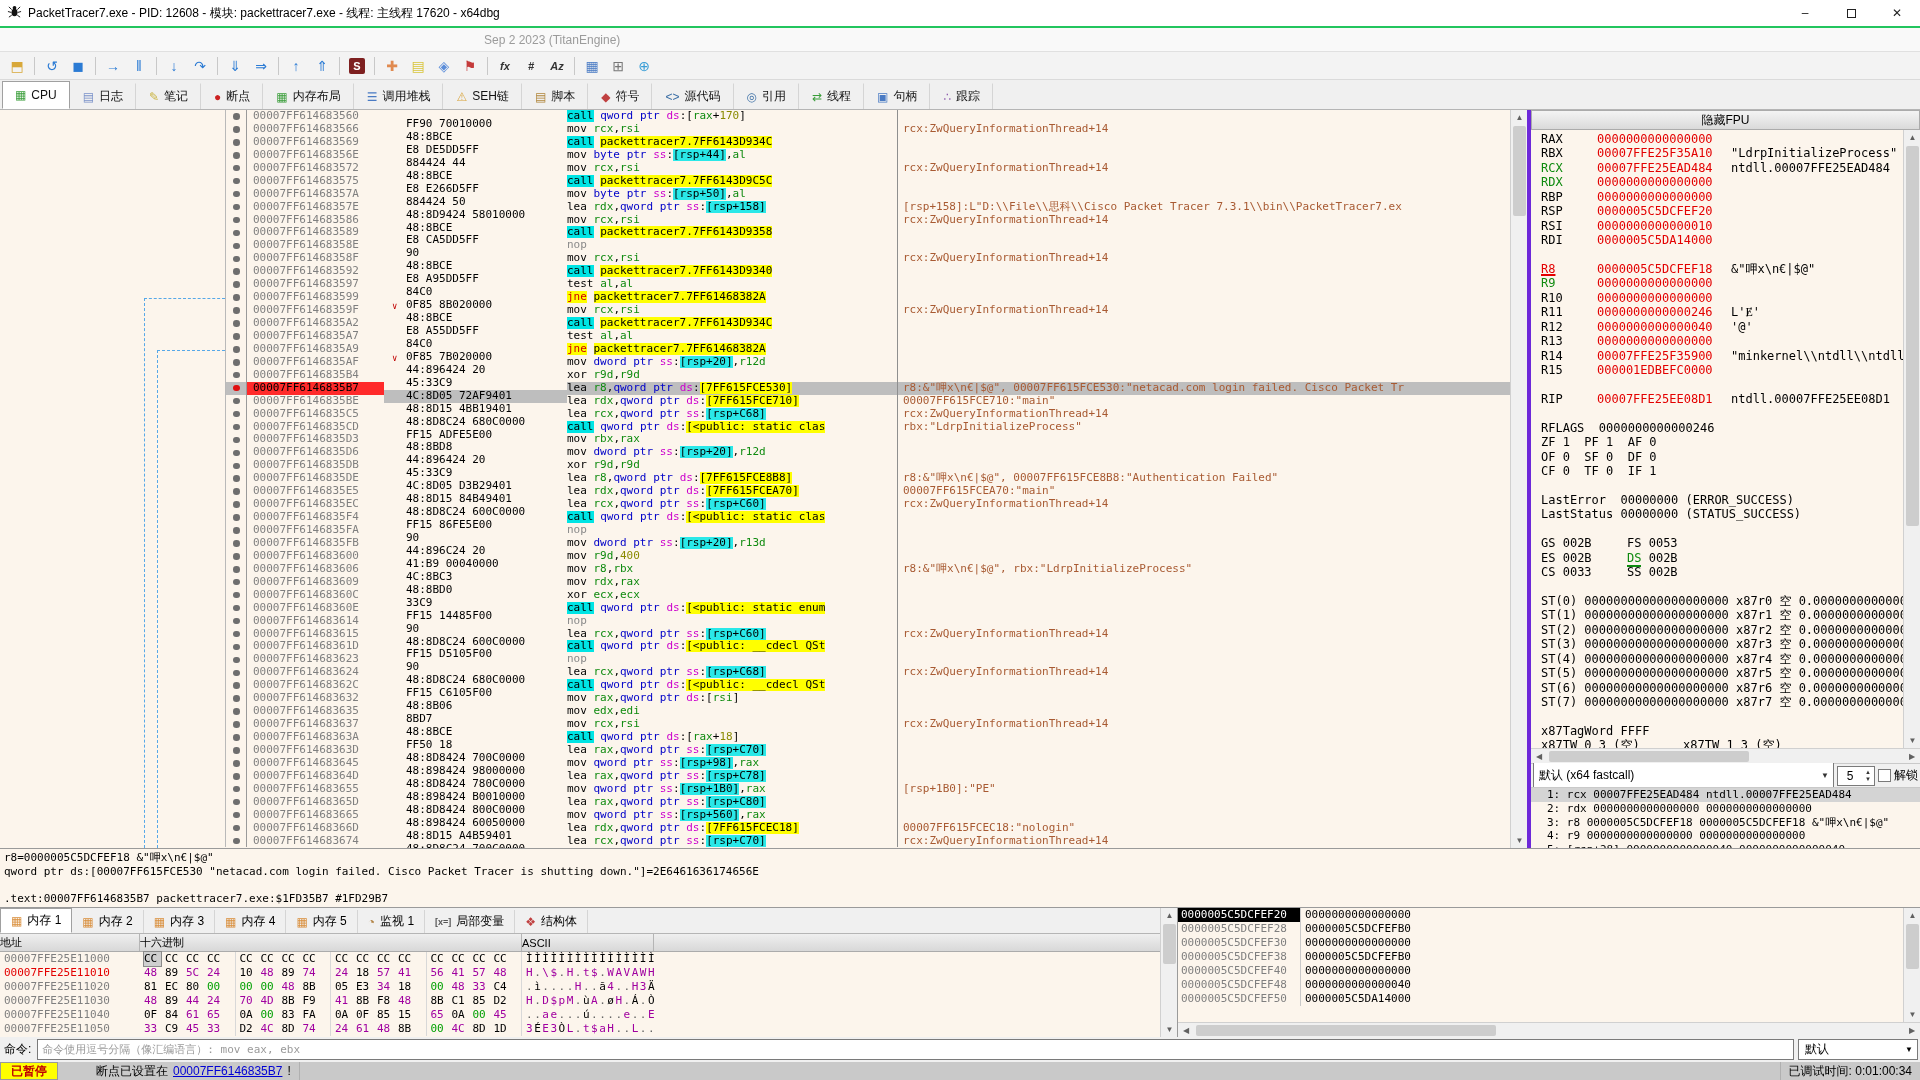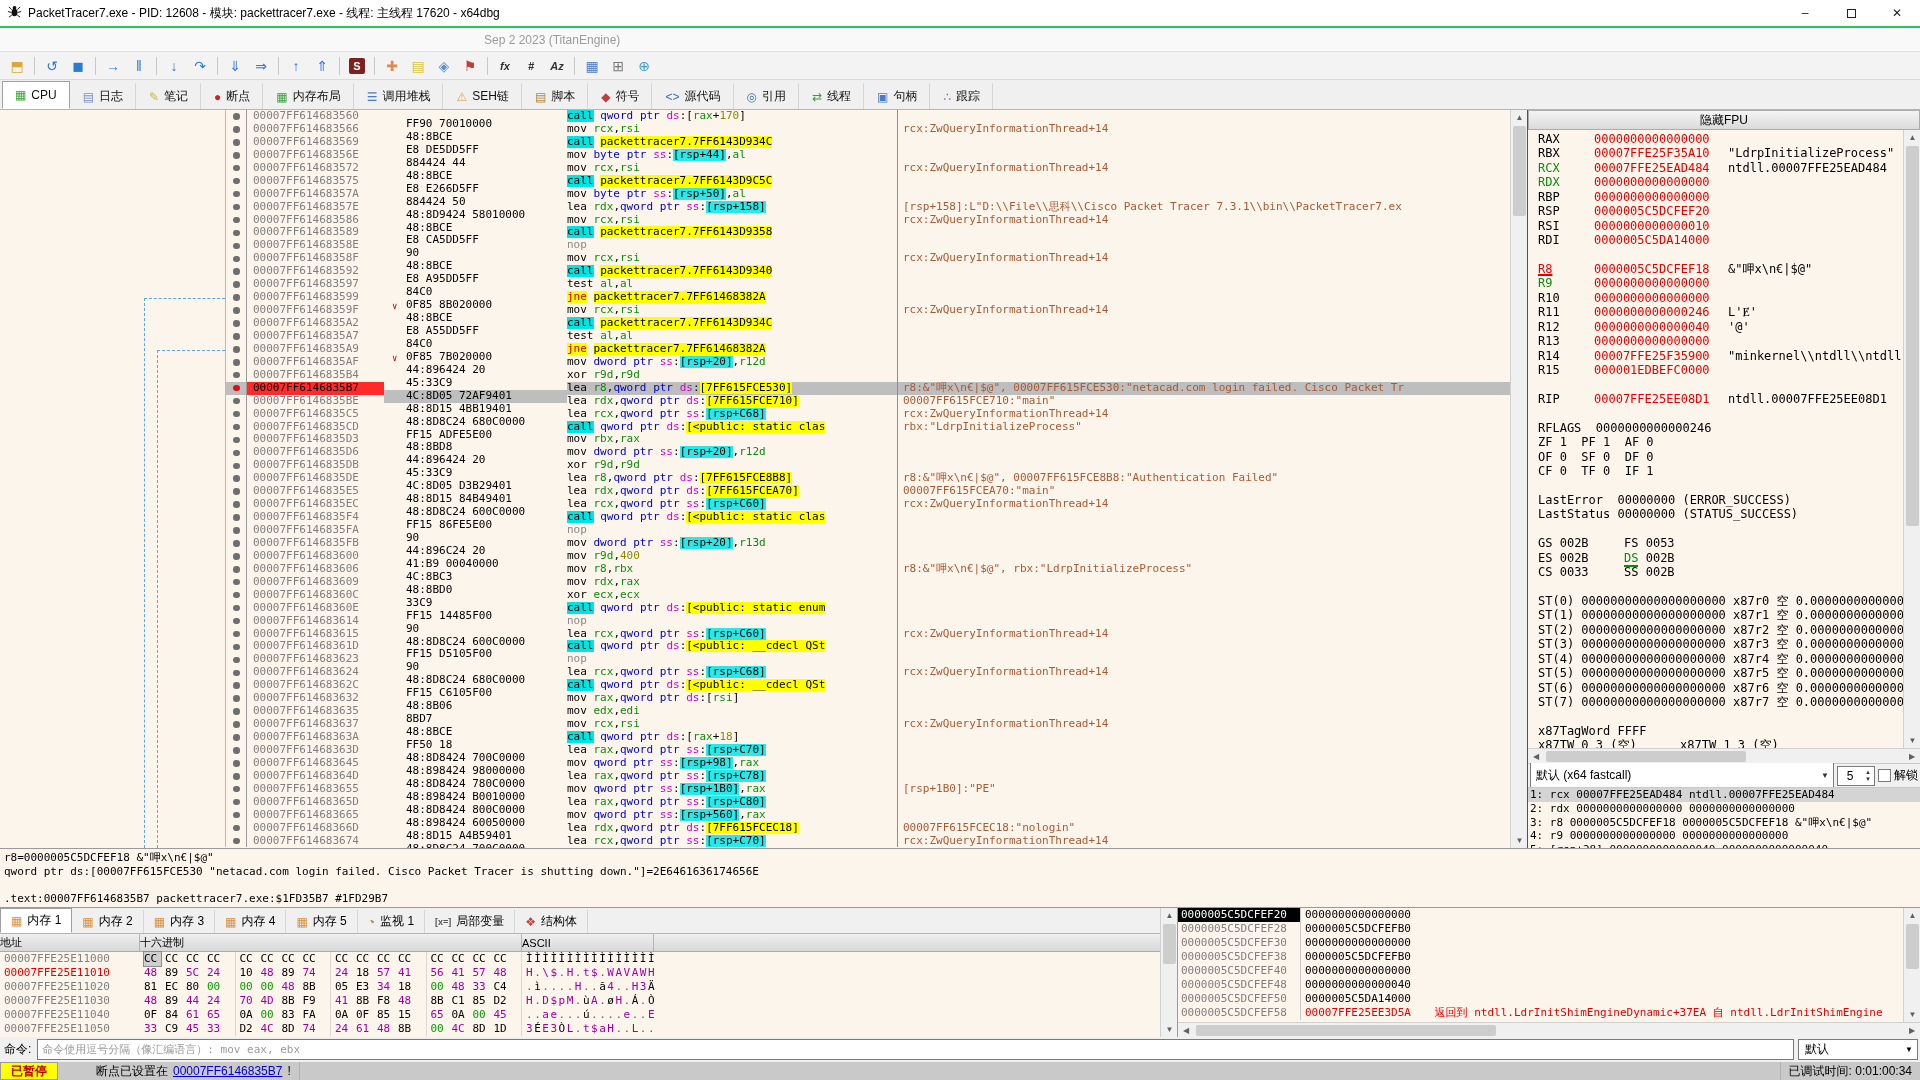--- a/index.html
+++ b/index.html
@@ -67,21 +67,21 @@
   .vscroll { width:17px; flex:0 0 auto; background:#F0F0F0; border-left:1px solid #D0D0D0; position:relative; }
   .vscroll .arr { position:absolute; left:0; width:17px; height:15px; font-size:8px; color:#606060; display:flex; align-items:center; justify-content:center; }
   .vscroll .arr.up { top:0; } .vscroll .arr.dn { bottom:0; }
   .vscroll .thumb { position:absolute; left:2px; width:13px; background:#CDCDCD; border-radius:2px; }
   .hscroll { height:15px; background:#F0F0F0; border-top:1px solid #D0D0D0; position:relative; flex:0 0 auto; }
   .hscroll .arr { position:absolute; top:0; height:100%; width:16px; font-size:8px; color:#606060; display:flex; align-items:center; justify-content:center; }
   .hscroll .arr.lf { left:0; } .hscroll .arr.rt { right:0; }
   .hscroll .thumb { position:absolute; top:2px; height:11px; background:#CDCDCD; border-radius:2px; }
 
   
-  .reg-pane { width:393px; flex:0 0 auto; border-left:1px solid #6d28d9; display:flex; flex-direction:column; background:#FCF5EC; }
+  .reg-pane { width:393px; flex:0 0 auto; border-left:4px solid #6d28d9; display:flex; flex-direction:column; background:#FCF5EC; }
   .reg-header { height:20px; background:linear-gradient(#F4F4F4,#DADADA); border:1px solid #ABABAB; font-size:12px; display:flex; align-items:center; justify-content:center; color:#000; flex:0 0 auto; }
   .reg-body-wrap { height:618px; display:flex; overflow:hidden; flex:0 0 auto; }
   .reg-body { flex:1 1 auto; overflow:hidden; padding:2px 0 0 10px; }
   .rline { height:14.45px; font-family:"DejaVu Sans Mono", monospace; font-size:12px; line-height:14.4px; white-space:pre; display:flex; }
   .rline .rn { width:56px; color:#000; flex:0 0 auto; }
   .rline .rn.green { color:#0E8A0E; }
   .rline .rn.red { color:#E30000; }
   .rline .rn u { text-decoration-thickness:2px; }
   .rline .rv { width:134px; color:#E30000; flex:0 0 auto; }
   .rline .rx { color:#000; flex:1 1 auto; overflow:hidden; }
@@ -91,21 +91,21 @@
   .reg-hscroll { margin:0; }
   .arg-controls { height:24px; display:flex; align-items:center; gap:3px; padding:1px 2px; background:#F0F0F0; border-top:1px solid #C9C9C9; flex:0 0 auto; }
   .combo { flex:1 1 auto; height:32px; background:#FFF; border:1px solid #7A7A7A; display:flex; align-items:center; font-size:12px; padding-left:5px; }
   .combo .carr { margin-left:auto; width:16px; text-align:center; font-size:8px; color:#333; }
   .spin { width:38px; height:20px; border:1px solid #7A7A7A; background:#FFF; display:flex; align-items:center; font-size:12px; }
   .spin .sv { flex:1; text-align:center; }
   .spin .sarr { width:12px; display:flex; flex-direction:column; font-size:6px; line-height:7px; color:#333; align-items:center; }
   .chk { width:13px; height:13px; border:1px solid #7A7A7A; background:#FFF; display:inline-block; }
   .chklabel { font-size:12px; }
   .args { flex:1 1 auto; background:#FCF5EC; border-top:1px solid #C9C9C9; overflow:hidden; position:relative; }
-  .argrow { height:13.8px; font-family:"DejaVu Sans Mono", monospace; font-size:11px; line-height:13.6px; white-space:pre; padding-left:2px; color:#000; }
+  .argrow { height:13.8px; font-family:"DejaVu Sans Mono", monospace; font-size:11px; line-height:13.6px; white-space:pre; padding-left:16px; color:#000; }
   .argrow.sel { background:#D4D4D4; }
 
   
   .info-panel { height:60px; background:#FCF5EC; border-top:1px solid #9A9A9A; border-bottom:1px solid #9A9A9A; padding:2px 4px; flex:0 0 auto; overflow:hidden; }
   .iline { font-family:"DejaVu Sans Mono", monospace; font-size:11px; line-height:13.6px; white-space:pre; color:#000; }
 
   
   .dock { height:129px; display:flex; flex:0 0 auto; background:#FCF5EC; overflow:hidden; }
   .mem-pane { width:1177px; flex:0 0 auto; display:flex; }
   .mem-left { width:1160px; display:flex; flex-direction:column; overflow:hidden; }
@@ -510,21 +510,20 @@
     <div class="stack-pane">
       <div class="stack-body">
         <div class="stack-rows" id="stackrows">
             <div class="srow sel"><span class="sa">0000005C5DCFEF20</span><span class="sv2">0000000000000000</span><span class="sc"></span></div>
             <div class="srow"><span class="sa">0000005C5DCFEF28</span><span class="sv2">0000005C5DCFEFB0</span><span class="sc"></span></div>
             <div class="srow"><span class="sa">0000005C5DCFEF30</span><span class="sv2">0000000000000000</span><span class="sc"></span></div>
             <div class="srow"><span class="sa">0000005C5DCFEF38</span><span class="sv2">0000005C5DCFEFB0</span><span class="sc"></span></div>
             <div class="srow"><span class="sa">0000005C5DCFEF40</span><span class="sv2">0000000000000000</span><span class="sc"></span></div>
             <div class="srow"><span class="sa">0000005C5DCFEF48</span><span class="sv2">0000000000000040</span><span class="sc"></span></div>
             <div class="srow"><span class="sa">0000005C5DCFEF50</span><span class="sv2">0000005C5DA14000</span><span class="sc"></span></div>
-            <div class="srow"><span class="sa">0000005C5DCFEF58</span><span class="sv2 red">00007FFE25EE3D5A</span><span class="sc red"> 返回到 ntdll.LdrInitShimEngineDynamic+37EA 自 ntdll.LdrInitShimEngine</span></div>
           </div>
         <div class="vscroll">
           <div class="arr up">▲</div>
           <div class="thumb" style="top:16px;height:45px;"></div>
           <div class="arr dn">▼</div>
         </div>
       </div>
       <div class="hscroll">
         <div class="arr lf">◀</div>
         <div class="thumb" style="left:18px;width:300px;"></div>

